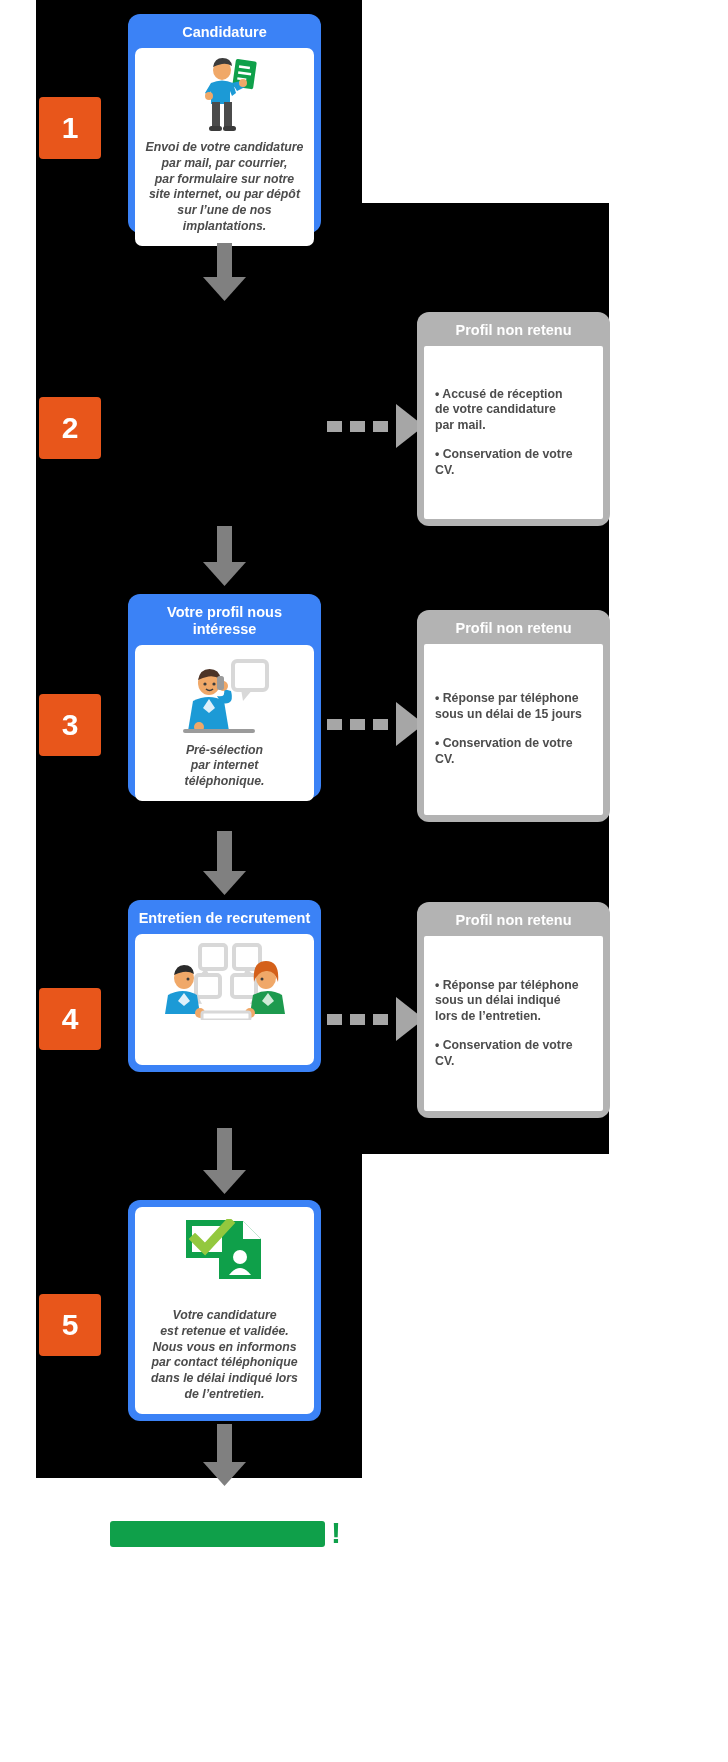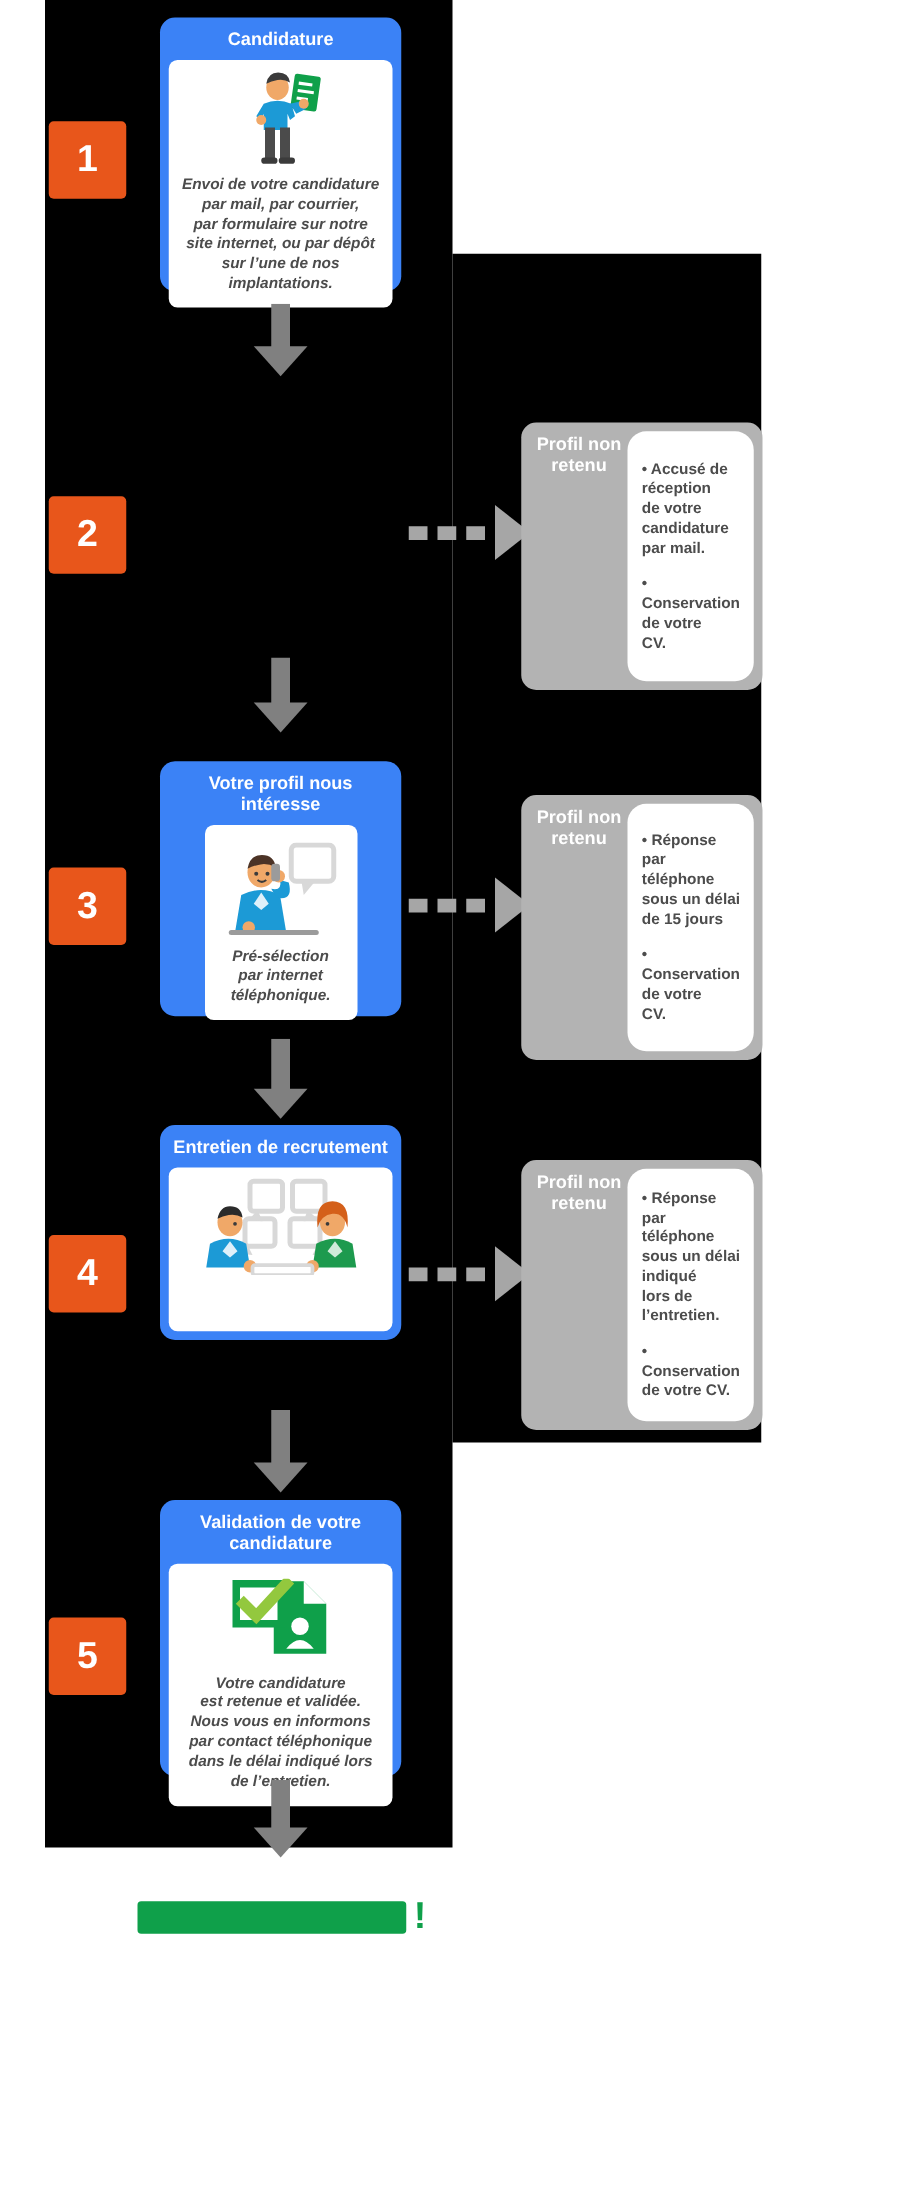--- a/index.html
+++ b/index.html
@@ -71,34 +71,33 @@
   .card-illu { display: flex; align-items: center; justify-content: center; }
 
   
   .gcard {
     position: absolute;
     width: 193px;
     background: #B3B3B3;
     border-radius: 12px;
     padding: 7px;
     display: flex;
-    flex-direction: row;
-    margin-top: 26px;
+    flex-direction: column;
   }
   .gcard-title {
     color: #ffffff;
     font-size: 14.5px;
     font-weight: bold;
     text-align: center;
     line-height: 1.16;
     padding: 3px 2px 7px 2px;
   }
   .gcard-body {
     background: #ffffff;
-    border-radius: 15px;
+    border-radius: 2px;
     flex: 1;
     padding: 14px 11px;
     display: flex;
     flex-direction: column;
     justify-content: center;
   }
   .gcard-item {
     color: #4C4C4C;
     font-size: 12.3px;
     font-weight: bold;
@@ -216,21 +215,21 @@
     <svg width="49" height="62" viewBox="0 0 49 62">
       <rect x="17" y="0" width="15" height="38" fill="#808080"></rect>
       <polygon points="3,36 46,36 24.5,60" fill="#808080"></polygon>
     </svg>
   </div>
 
   <div class="step-badge" style="left:39px; top:694px;">
     <span>3</span>
   </div>
 
-  <div class="card" style="left:128px; top:609px; height:204px;align-items:center;">
+  <div class="card" style="left:128px; top:594px; height:204px;">
     <div class="card-title">Votre profil
 nous intéresse</div>
     <div class="card-body">
       <div class="card-illu" style="margin-top:6px;">
         <svg width="108" height="78" viewBox="0 0 108 78">
 
           <rect x="62" y="2" width="34" height="29" rx="4" fill="none" stroke="#D8D8D8" stroke-width="4"></rect>
           <path d="M70 30 l2 12 10 -12z" fill="#D8D8D8"></path>
 
           <ellipse cx="38" cy="24" rx="11" ry="12" fill="#F0A868"></ellipse>
@@ -342,22 +341,20 @@
       <rect x="17" y="0" width="15" height="44" fill="#808080"></rect>
       <polygon points="3,42 46,42 24.5,66" fill="#808080"></polygon>
     </svg>
   </div>
 
   <div class="step-badge" style="left:39px; top:1294px;">
     <span>5</span>
   </div>
 
   <div class="card" style="left:128px; top:1200px; height:221px;">
-    <div class="card-title">Validation
-de votre candidature</div>
     <div class="card-body">
       <div class="card-illu" style="margin-top:4px;">
         <svg width="80" height="70" viewBox="0 0 80 70">
           <path d="M34 2 h24 l18 18 v40 h-42z" fill="#0FA04A"></path>
           <path d="M58 2 v18 h18z" fill="#ffffff"></path>
           <circle cx="55" cy="38" r="7" fill="#ffffff"></circle>
           <path d="M44 56 q11 -14 22 0z" fill="#ffffff"></path>
           <rect x="4" y="4" width="36" height="32" fill="#ffffff" stroke="#0FA04A" stroke-width="6"></rect>
           <path d="M10 20 l10 10 24 -26" stroke="#93C83E" stroke-width="9" fill="none" stroke-linecap="square"></path>
         </svg>

